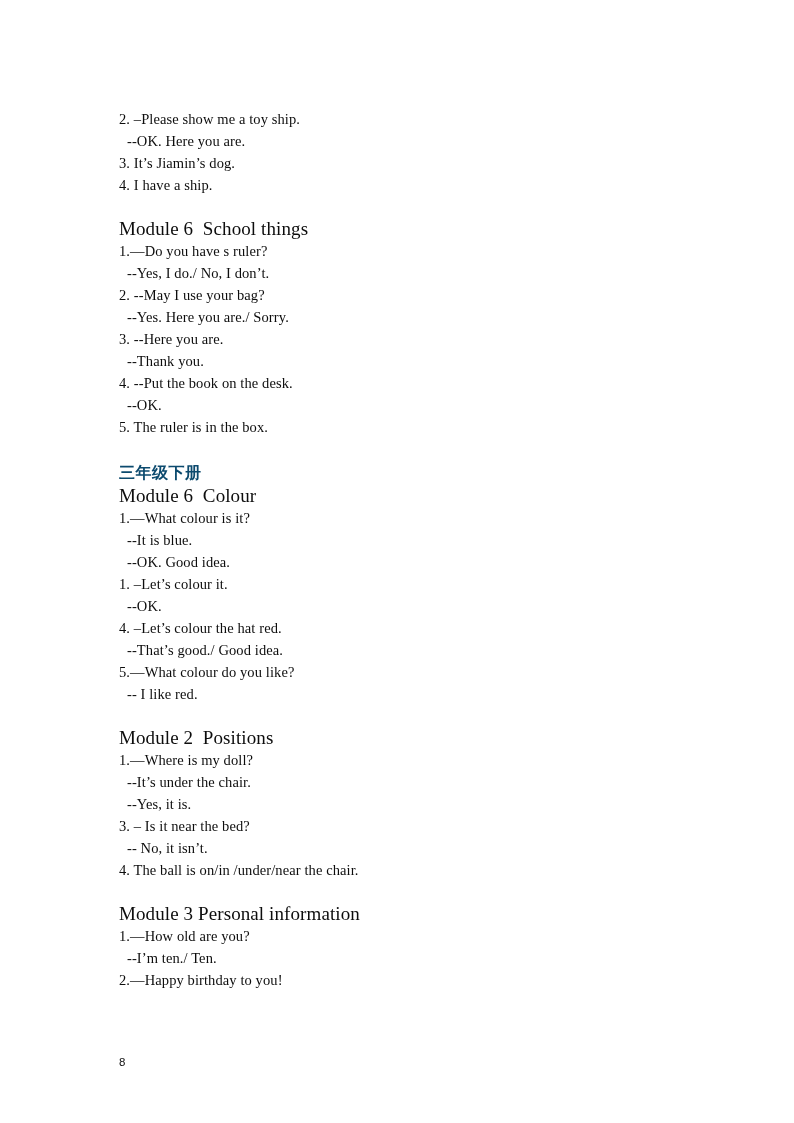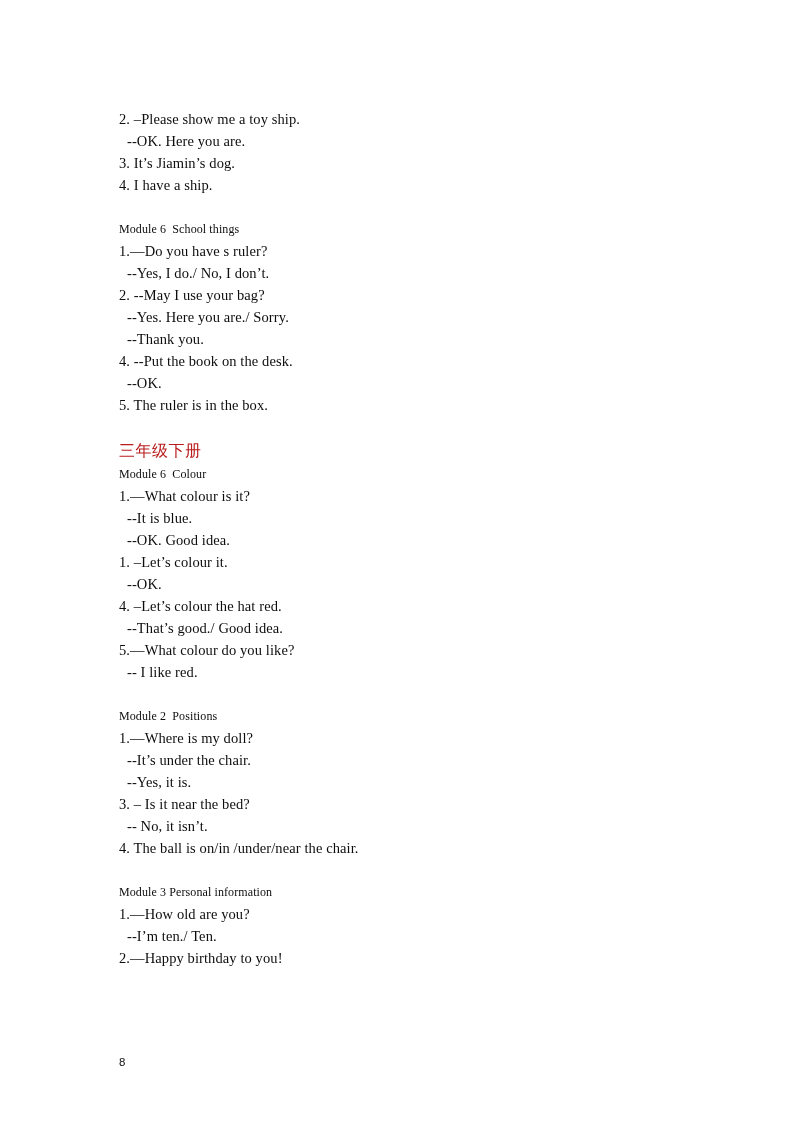--- a/index.html
+++ b/index.html
@@ -32,35 +32,35 @@
     white-space: pre;
     color: #0d0d0d;
     letter-spacing: 0.1px;
   }
   
   .line.indent {
     padding-left: 8px;
   }
   
   .line.module {
-    font-size: 12px;
+    font-size: 19px;
   }
   
   .spacer {
     height: 22px;
   }
   
   .cjk-heading {
     font-size: 16px;
     line-height: 25px;
-    font-weight: normal;
+    font-weight: bold;
     font-family: "DejaVu Sans", "Liberation Sans", sans-serif;
     letter-spacing: 0.5px;
     white-space: pre;
-    color: #b91c1c;
+    color: #0c4a6e;
   }
   
   .page-number {
     position: absolute;
     left: 119px;
     top: 1043px;
     font-family: "Liberation Sans", "DejaVu Sans", sans-serif;
     font-size: 11.5px;
     line-height: 14px;
     color: #111111;
@@ -75,20 +75,21 @@
       <div class="line">2. –Please show me a toy ship.</div>
       <div class="line indent">--OK. Here you are.</div>
       <div class="line">3. It’s Jiamin’s dog.</div>
       <div class="line">4. I have a ship.</div>
       <div class="spacer"></div>
       <div class="line module">Module 6  School things</div>
       <div class="line">1.—Do you have s ruler?</div>
       <div class="line indent">--Yes, I do./ No, I don’t.</div>
       <div class="line">2. --May I use your bag?</div>
       <div class="line indent">--Yes. Here you are./ Sorry.</div>
+      <div class="line">3. --Here you are.</div>
       <div class="line indent">--Thank you.</div>
       <div class="line">4. --Put the book on the desk.</div>
       <div class="line indent">--OK.</div>
       <div class="line">5. The ruler is in the box.</div>
       <div class="spacer"></div>
       <div class="cjk-heading">三年级下册</div>
       <div class="line module">Module 6  Colour</div>
       <div class="line">1.—What colour is it?</div>
       <div class="line indent">--It is blue.</div>
       <div class="line indent">--OK. Good idea.</div>

